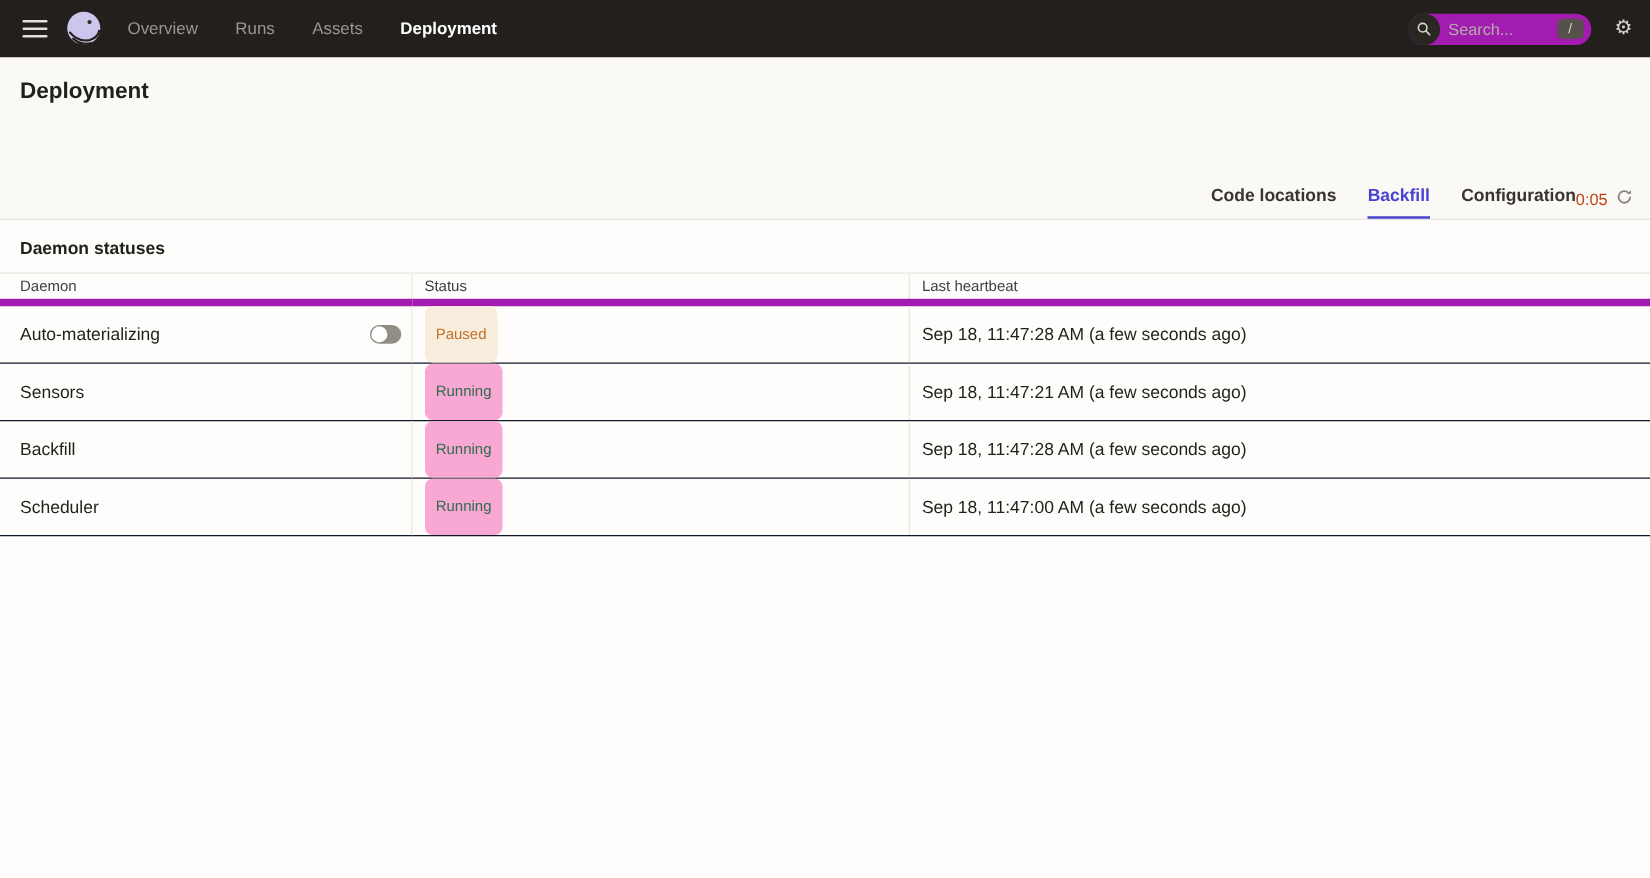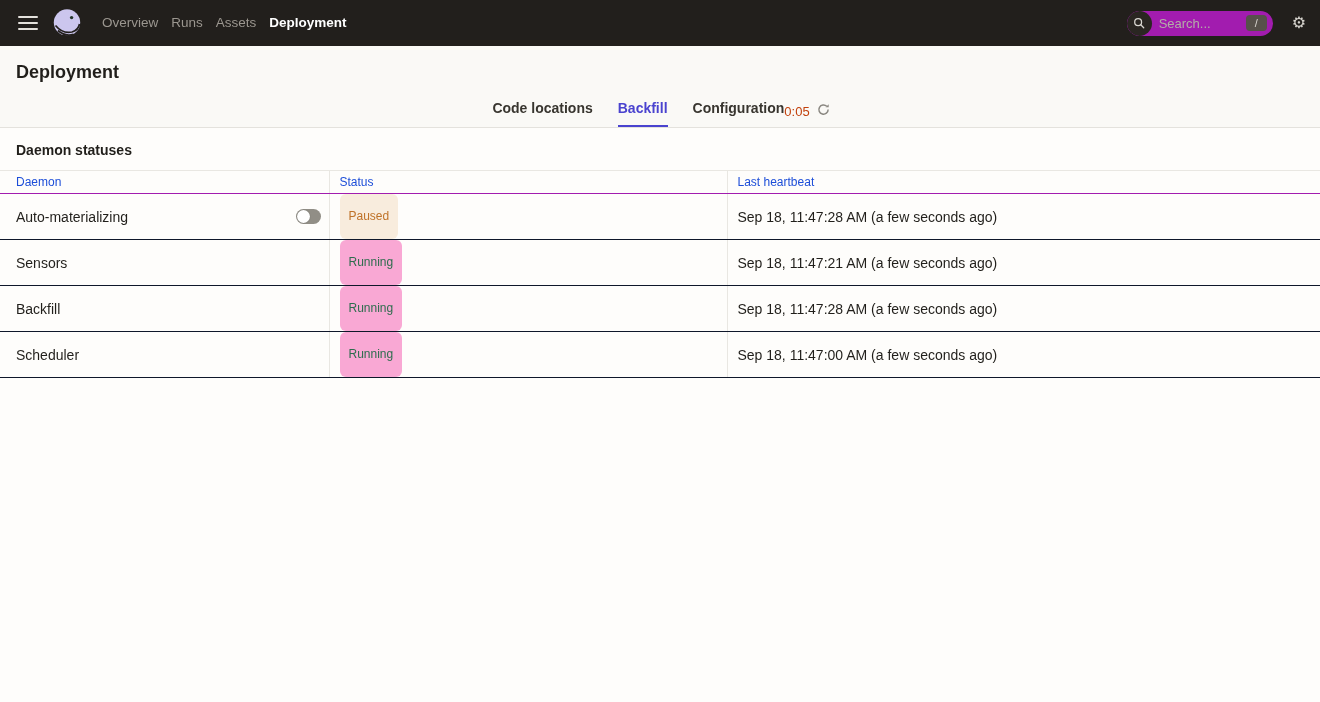--- a/index.html
+++ b/index.html
@@ -13,21 +13,21 @@
   
   .topbar {
     height:46px; background:#221f1c;
     display:flex; align-items:center;
     padding:0 14px;
   }
   .menu-btn { background:none; border:none; cursor:pointer; padding:4px; margin-right:10px; }
   .hamburger { display:block; width:20px; }
   .hamburger i { display:block; height:2px; background:#e4e1dc; border-radius:1px; margin:4px 0; }
   .logo { width:30px; height:30px; margin-right:20px; display:inline-flex; cursor:pointer; }
-  .nav { display:flex; gap:13px; align-items:center;justify-content:center; }
+  .nav { display:flex; gap:30px; align-items:center;justify-content:center; }
   .nav-item {
     font-size:13.5px; font-weight:500; color:#9b968f;
     text-decoration:none; cursor:pointer; line-height:46px;
   }
   .nav-item.active { color:#ffffff; font-weight:700; }
   .spacer { flex:1; }
   .search {
     width:146px; height:25px; border-radius:13px;
     background:#a21caf; display:flex; align-items:center;
     cursor:text; overflow:hidden;
@@ -47,38 +47,38 @@
     flex:0 0 auto; width:21px; height:16px; margin-right:6px;
     background:#56514a; border-radius:4px; color:#d9d6d0;
     font-size:11px; line-height:16px; text-align:center;
   }
   .gear-btn { background:none; border:none; cursor:pointer; margin-left:19px; padding:0; }
   .gear-glyph { font-size:16px; color:#d6d3cd; line-height:1; }
 
   
   .header-band { background:#faf9f6; border-bottom:1px solid #e4e2dd; }
   .page-title { font-size:18px; font-weight:700; color:#211f1b; padding:16px 16px 13px; }
-  .tabs-row { display:flex; align-items:flex-end; justify-content:center; padding:0 14px 0 16px; }
+  .tabs-row { display:flex; align-items:flex-end; justify-content:flex-end; padding:0 14px 0 16px;margin-top:48px; }
   .tabs { display:flex; gap:25px; }
   .tab {
     font-size:14px; font-weight:600; color:#38352f; text-decoration:none;
     cursor:pointer; padding:4px 0 9px; border-bottom:2px solid transparent;
   }
   .tab.active { color:#4a43cf; border-bottom-color:#4a43cf; }
   .refresh { display:flex; align-items:center; gap:7px; padding-bottom:8px; }
   .countdown { font-size:13px; color:#c2410c; }
   .refresh-btn { background:none; border:none; cursor:pointer; padding:0; display:flex; }
 
   
   .section-title { font-size:14px; font-weight:700; color:#211f1b; padding:14px 16px 12px; }
   .daemon-table { width:100%; border-collapse:collapse; table-layout:fixed; }
   .daemon-table th {
-    text-align:left; font-weight:400; font-size:12px; color:#1d4ed8;
+    text-align:left; font-weight:400; font-size:12px; color:#404040;
     height:23px; padding:0 10px;
-    border-top:1px solid #e9e7e2; border-bottom:1px solid #a21caf;
+    border-top:1px solid #e9e7e2; border-bottom:6px solid #a21caf;
   }
   .daemon-table th:first-child { padding-left:16px; }
   .daemon-table td {
     height:37px; padding:0 10px; font-size:14px; color:#211f1b;
     border-bottom:1px solid #0f172a; vertical-align:middle;
   }
   .daemon-table td:first-child { padding-left:16px; padding-right:8px; }
   .daemon-table th:not(:first-child),
   .daemon-table td:not(:first-child) { border-left:1px solid #e9e7e2; }
 

